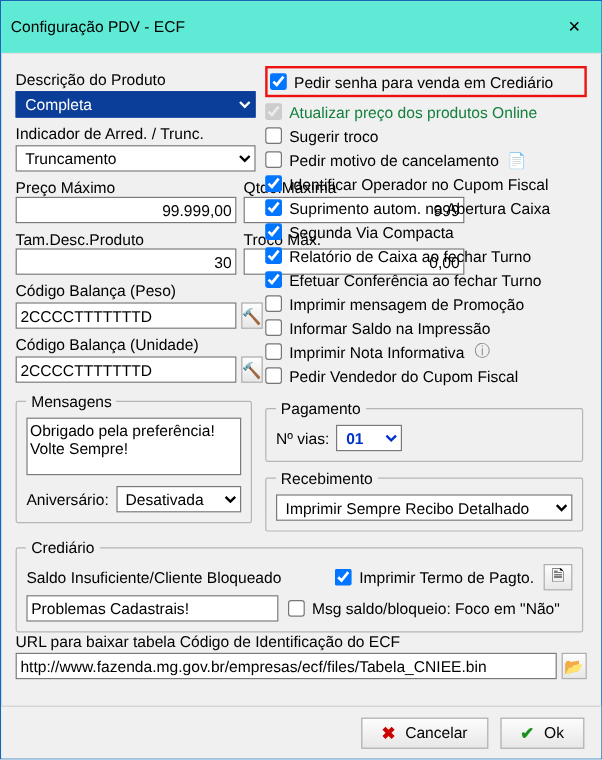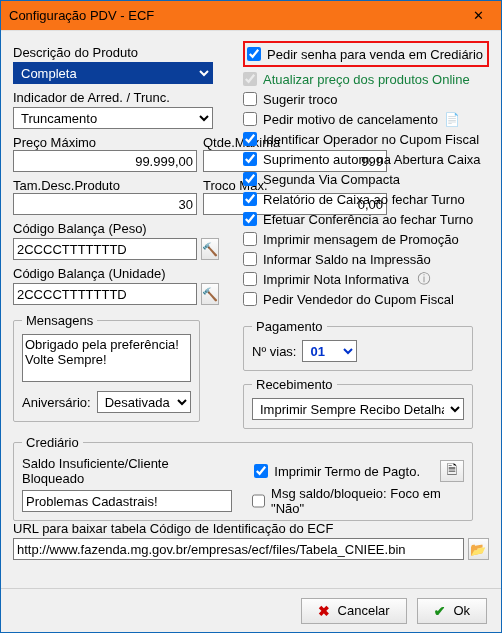--- a/index.html
+++ b/index.html
@@ -1,49 +1,49 @@
 <!DOCTYPE html>
 <html><head>
 <meta charset="utf-8">
 <style>
   *{box-sizing:border-box;font-family:"Segoe UI",Tahoma,sans-serif;font-size:13px;color:#000}
   body{margin:0;background:#fff}
   .window{width:502px;height:633px;border:1px solid #1068b8;background:#f0f0f0;display:flex;flex-direction:column}
-  .titlebar{height:30px;background:#f97316;display:flex;align-items:center;padding:0 0 0 8px;border-bottom:1px solid #e0e0e0}
+  .titlebar{height:44px;background:#5eead4;display:flex;align-items:center;padding:0 0 0 8px;border-bottom:1px solid #e0e0e0}
   .titlebar .title{flex:1}
   .titlebar .close{width:45px;height:30px;display:flex;align-items:center;justify-content:center;cursor:pointer}
   .body{flex:1;padding:10px 12px 8px 12px;position:relative}
-  .cols{display:flex;gap:30px}
+  .cols{display:flex;gap:8px}
   .left{width:200px;display:flex;flex-direction:column;gap:2px}
   .right{flex:1;display:flex;flex-direction:column}
   .lbl{color:#000;margin-top:4px}
   select,input[type=text]{height:22px;border:1px solid #7a7a7a;background:#fff;padding:0 3px;font-size:13px}
   select.highlight{background:#0a3e99;color:#fff;border:1px solid #0a3e99}
   select.highlight option{background:#fff;color:#000}
   .row{display:flex;gap:6px}
   .row>div{display:flex;flex-direction:column;flex:1}
   input.num{text-align:right}
   .cbx{display:flex;align-items:center;gap:6px;height:20px}
   .cbx input{margin:0;width:14px;height:14px}
   .cbx.disabled span{color:#15803d}
   .highlight-box{border:2px solid #e11;padding:1px 2px;margin-bottom:2px}
-  fieldset{border:1px solid #b5b5b5;border-radius:2px;margin:6px 16px 0 0;padding:6px 8px 8px 8px}
+  fieldset{border:1px solid #b5b5b5;border-radius:2px;margin:6px 3px 0 0;padding:6px 8px 8px 8px}
   legend{padding:0 4px;font-size:13px}
   .msgs textarea{width:100%;height:48px;resize:none;border:1px solid #7a7a7a;padding:2px;font-family:inherit;font-size:13px}
   .iconbtn{width:24px;height:22px;border:1px solid #adadad;background:linear-gradient(#fdfdfd,#e7e7e7);display:inline-flex;align-items:center;justify-content:center;cursor:pointer;font-size:13px}
   .small-select{width:55px;color:#0033cc;font-weight:bold;text-align:left}
   .footer{height:44px;display:flex;justify-content:flex-end;align-items:center;gap:10px;padding:0 14px;border-top:1px solid #d0d0d0;background:#f0f0f0}
   .btn{height:26px;padding:0 16px;border:1px solid #adadad;background:linear-gradient(#fdfdfd,#e7e7e7);display:flex;align-items:center;gap:8px;cursor:pointer}
   .x-red{color:#c00;font-weight:bold;font-size:14px}
   .chk-green{color:#1a8f1a;font-weight:bold;font-size:14px}
   .wide{width:100%}
   .url-row{display:flex;align-items:center;gap:4px}
   .inline-icon{display:inline-flex;width:18px;height:18px;align-items:center;justify-content:center;color:#888;font-size:13px}
   .receb select{width:100%}
-  .cred-row{display:flex;align-items:center;gap:20px}
+  .cred-row{display:flex;align-items:center;gap:8px}
   .cred-row input[type=text]{flex:1}
   .with-btn{display:flex;gap:4px;align-items:flex-end}
   .with-btn input,.with-btn select{flex:1}
 </style>
 </head>
 <body>
 
 <div class="window">
   <div class="titlebar">
     <span class="title">Configuração PDV - ECF</span>

